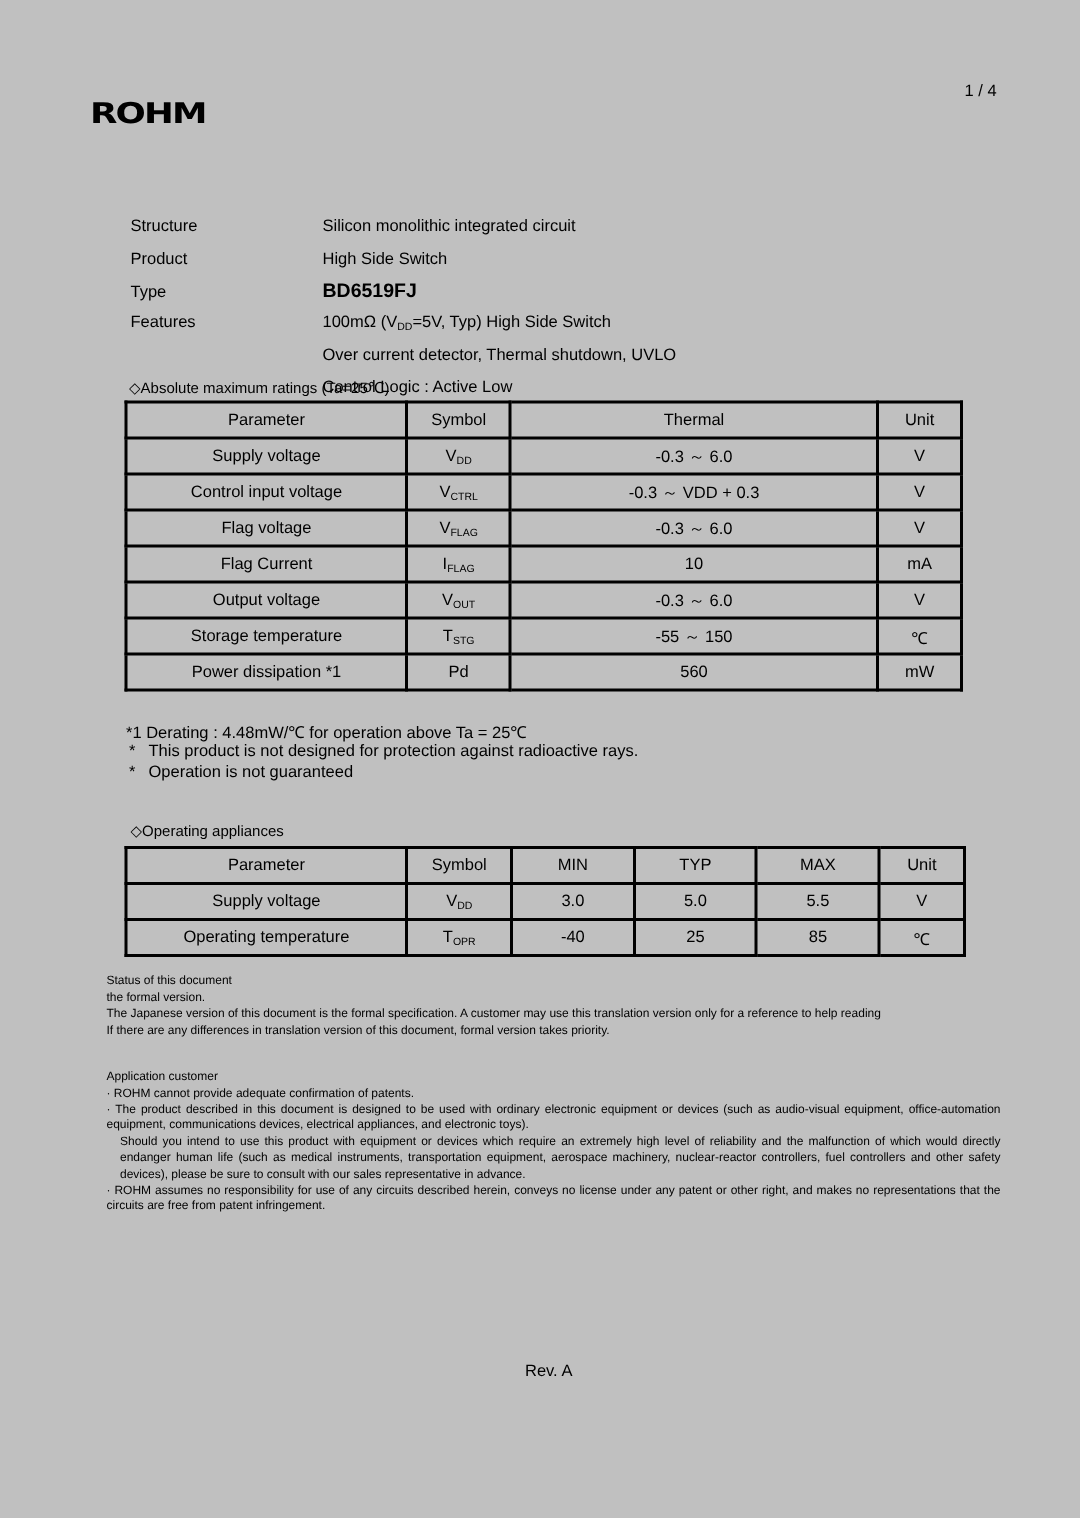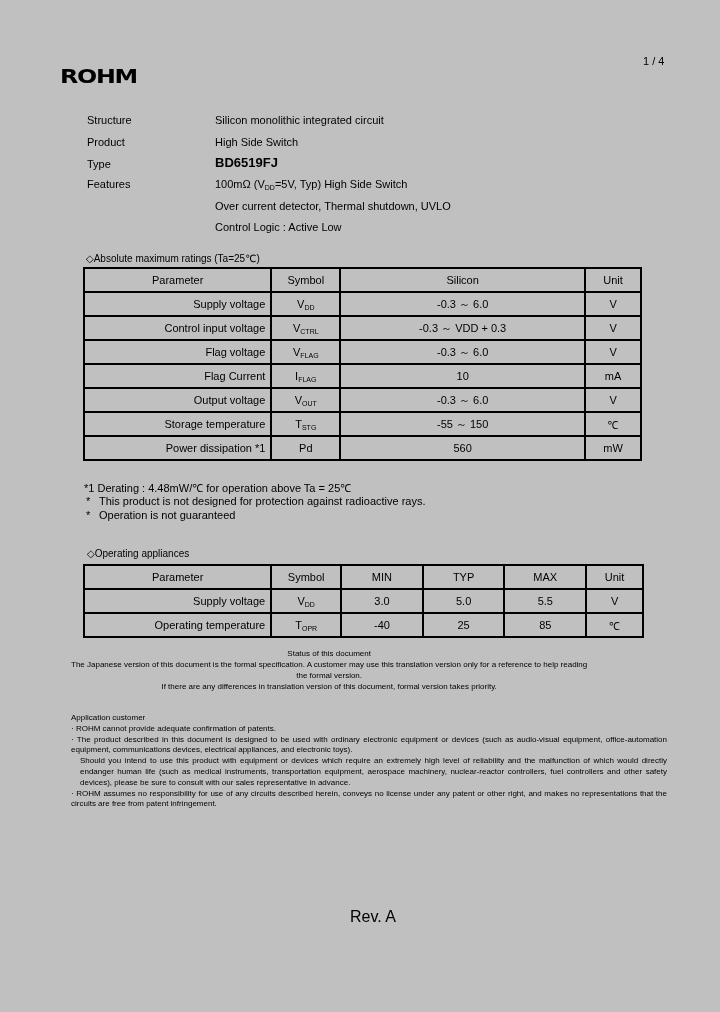--- a/index.html
+++ b/index.html
@@ -3,36 +3,36 @@
 <meta charset="utf-8">
 <style>
   html, body { margin:0; padding:0; }
   body {
     width:720px; height:1012px; background:#c0c0c0; position:relative; overflow:hidden;
     font-family:"Liberation Sans", sans-serif; color:#000;
   }
   .abs { position:absolute; }
   .page-num { left:643px; top:55px; font-size:11px; }
   .logo { left:60px; top:67px; font-family:"DejaVu Sans", sans-serif; font-weight:bold; font-size:19px; letter-spacing:-1px; transform:scaleX(1.25); transform-origin:left; line-height:1; }
-  .spec { font-size:11px; }
+  .spec { font-size:11px;margin-top:31px; }
   .spec-label { left:87px; }
   .spec-value { left:215px; }
   .type-val { font-size:13px; font-weight:bold; }
   .section-title { font-size:10px; }
   table { border-collapse:collapse; position:absolute; font-size:11px; }
   td, th { border:2px solid #000; font-weight:normal; padding:0 5px; height:22px; }
   th { }
   td.c { text-align:center; }
-  td.l { text-align:right; }
+  td.l { text-align:center; }
   sub { font-size:7px; vertical-align:-2px; }
   .note { font-size:11px; }
-  .small { font-size:8px; line-height:11px;text-align:center; }
+  .small { font-size:8px; line-height:11px; }
   .app { font-size:8px; line-height:10.8px; width:596px; text-align:justify; }
   .app .indent { padding-left:9px; }
-  .rev { left:350px; top:908px; font-size:16px; }
+  .rev { left:350px; top:908px; font-size:11px; }
 </style>
 </head>
 <body>
 
 <div class="abs page-num">1 / 4</div>
 <div class="abs logo">ROHM</div>
 
 <div class="abs spec spec-label" style="top:114px">Structure</div>
 <div class="abs spec spec-value" style="top:114px">Silicon monolithic integrated circuit</div>
 <div class="abs spec spec-label" style="top:136px">Product</div>
@@ -49,21 +49,21 @@
   <colgroup>
       <col style="width:188px">
       <col style="width:69px">
       <col style="width:246px">
       <col style="width:56px">
     </colgroup>
   <tbody>
       <tr>
     <th>Parameter</th>
     <th>Symbol</th>
-    <th>Silicon</th>
+    <th>Thermal</th>
     <th>Unit</th>
   </tr>
   <tr>
     <td class="l">Supply voltage</td>
     <td class="c"><span>V</span><sub>DD</sub></td>
     <td class="c">-0.3 ～ 6.0</td>
     <td class="c">V</td>
   </tr>
   <tr>
     <td class="l">Control input voltage</td>
@@ -143,22 +143,22 @@
     <td class="c">-40</td>
     <td class="c">25</td>
     <td class="c">85</td>
     <td class="c">℃</td>
   </tr>
 </tbody>
   </table>
 
 <div class="abs small" style="left:71px;top:648px">
   <div>Status of this document</div>
+  <div>the formal version.</div>
   <div>The Japanese version of this document is the formal specification. A customer may use this translation version only for a reference to help reading</div>
-  <div>the formal version.</div>
   <div>If there are any differences in translation version of this document, formal version takes priority.</div>
 </div>
 
 <div class="abs app" style="left:71px;top:713px">
   <div>Application customer</div>
   <div>· ROHM cannot provide adequate confirmation of patents.</div>
   <div>· The product described in this document is designed to be used with ordinary electronic equipment or devices (such as audio-visual equipment, office-automation equipment, communications devices, electrical appliances, and electronic toys).</div>
   <div class="indent">Should you intend to use this product with equipment or devices which require an extremely high level of reliability and the malfunction of which would directly endanger human life (such as medical instruments, transportation equipment, aerospace machinery, nuclear-reactor controllers, fuel controllers and other safety devices), please be sure to consult with our sales representative in advance.</div>
   <div>· ROHM assumes no responsibility for use of any circuits described herein, conveys no license under any patent or other right, and makes no representations that the circuits are free from patent infringement.</div>
 </div>

